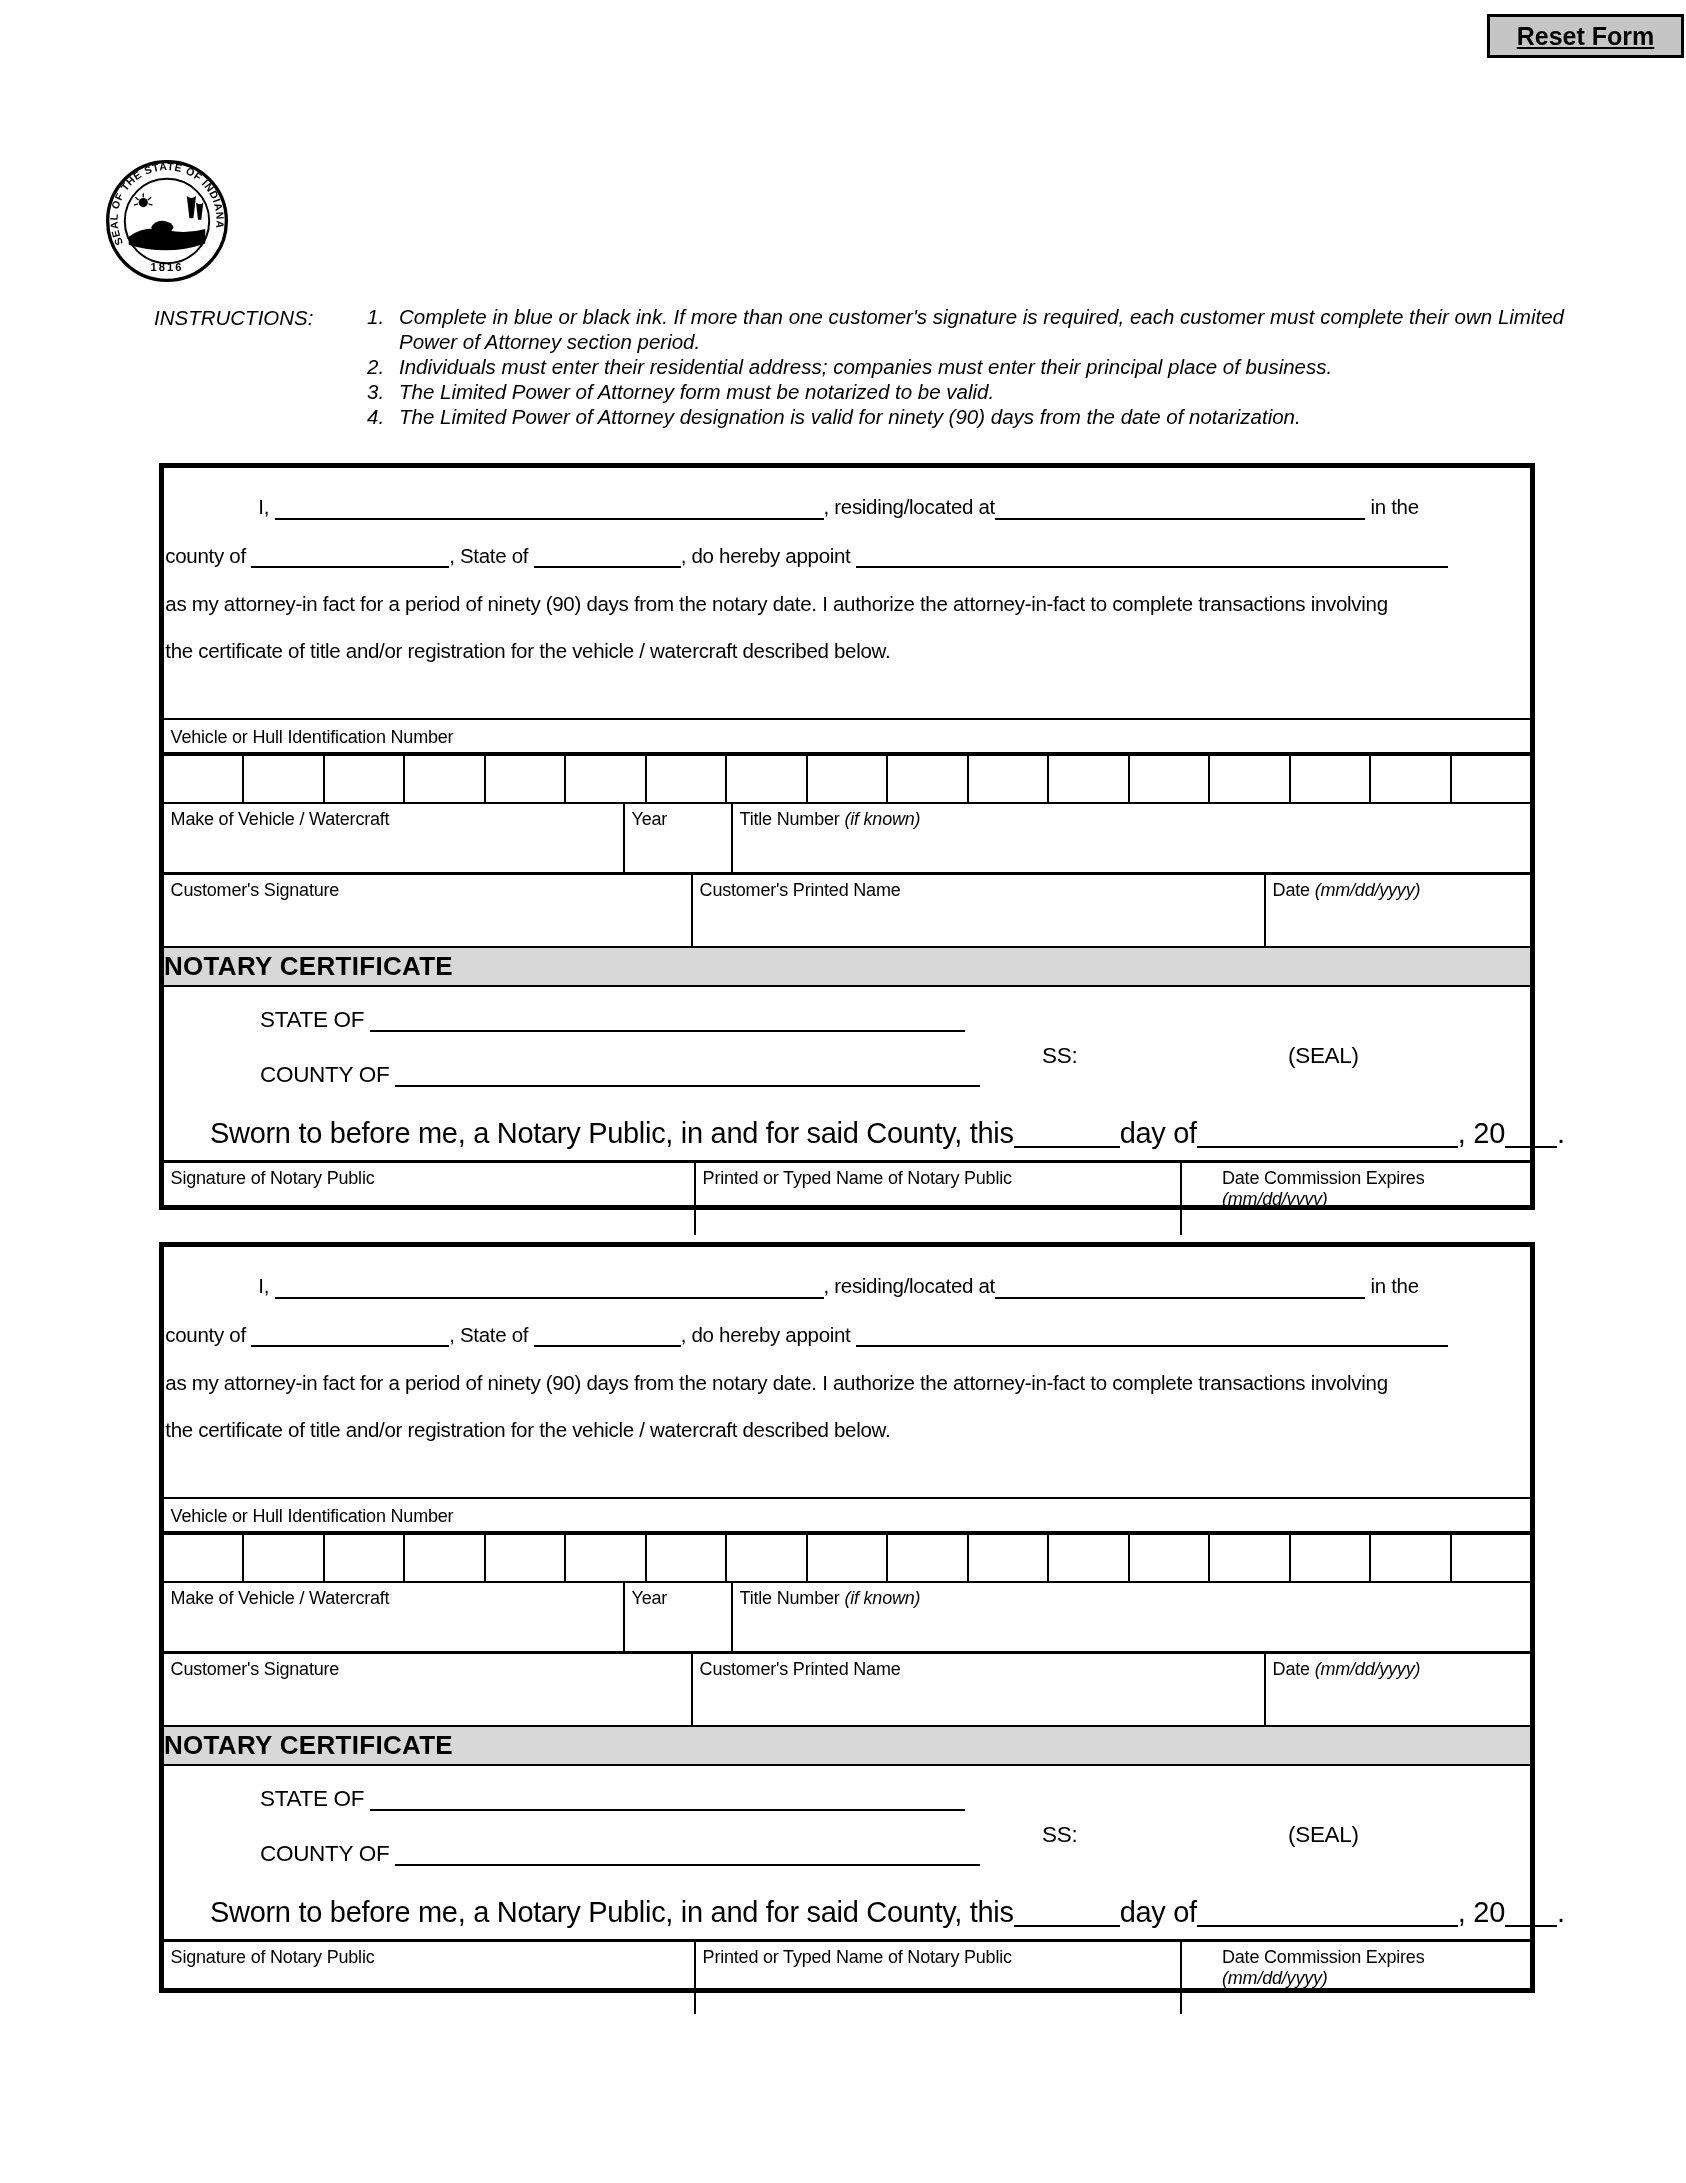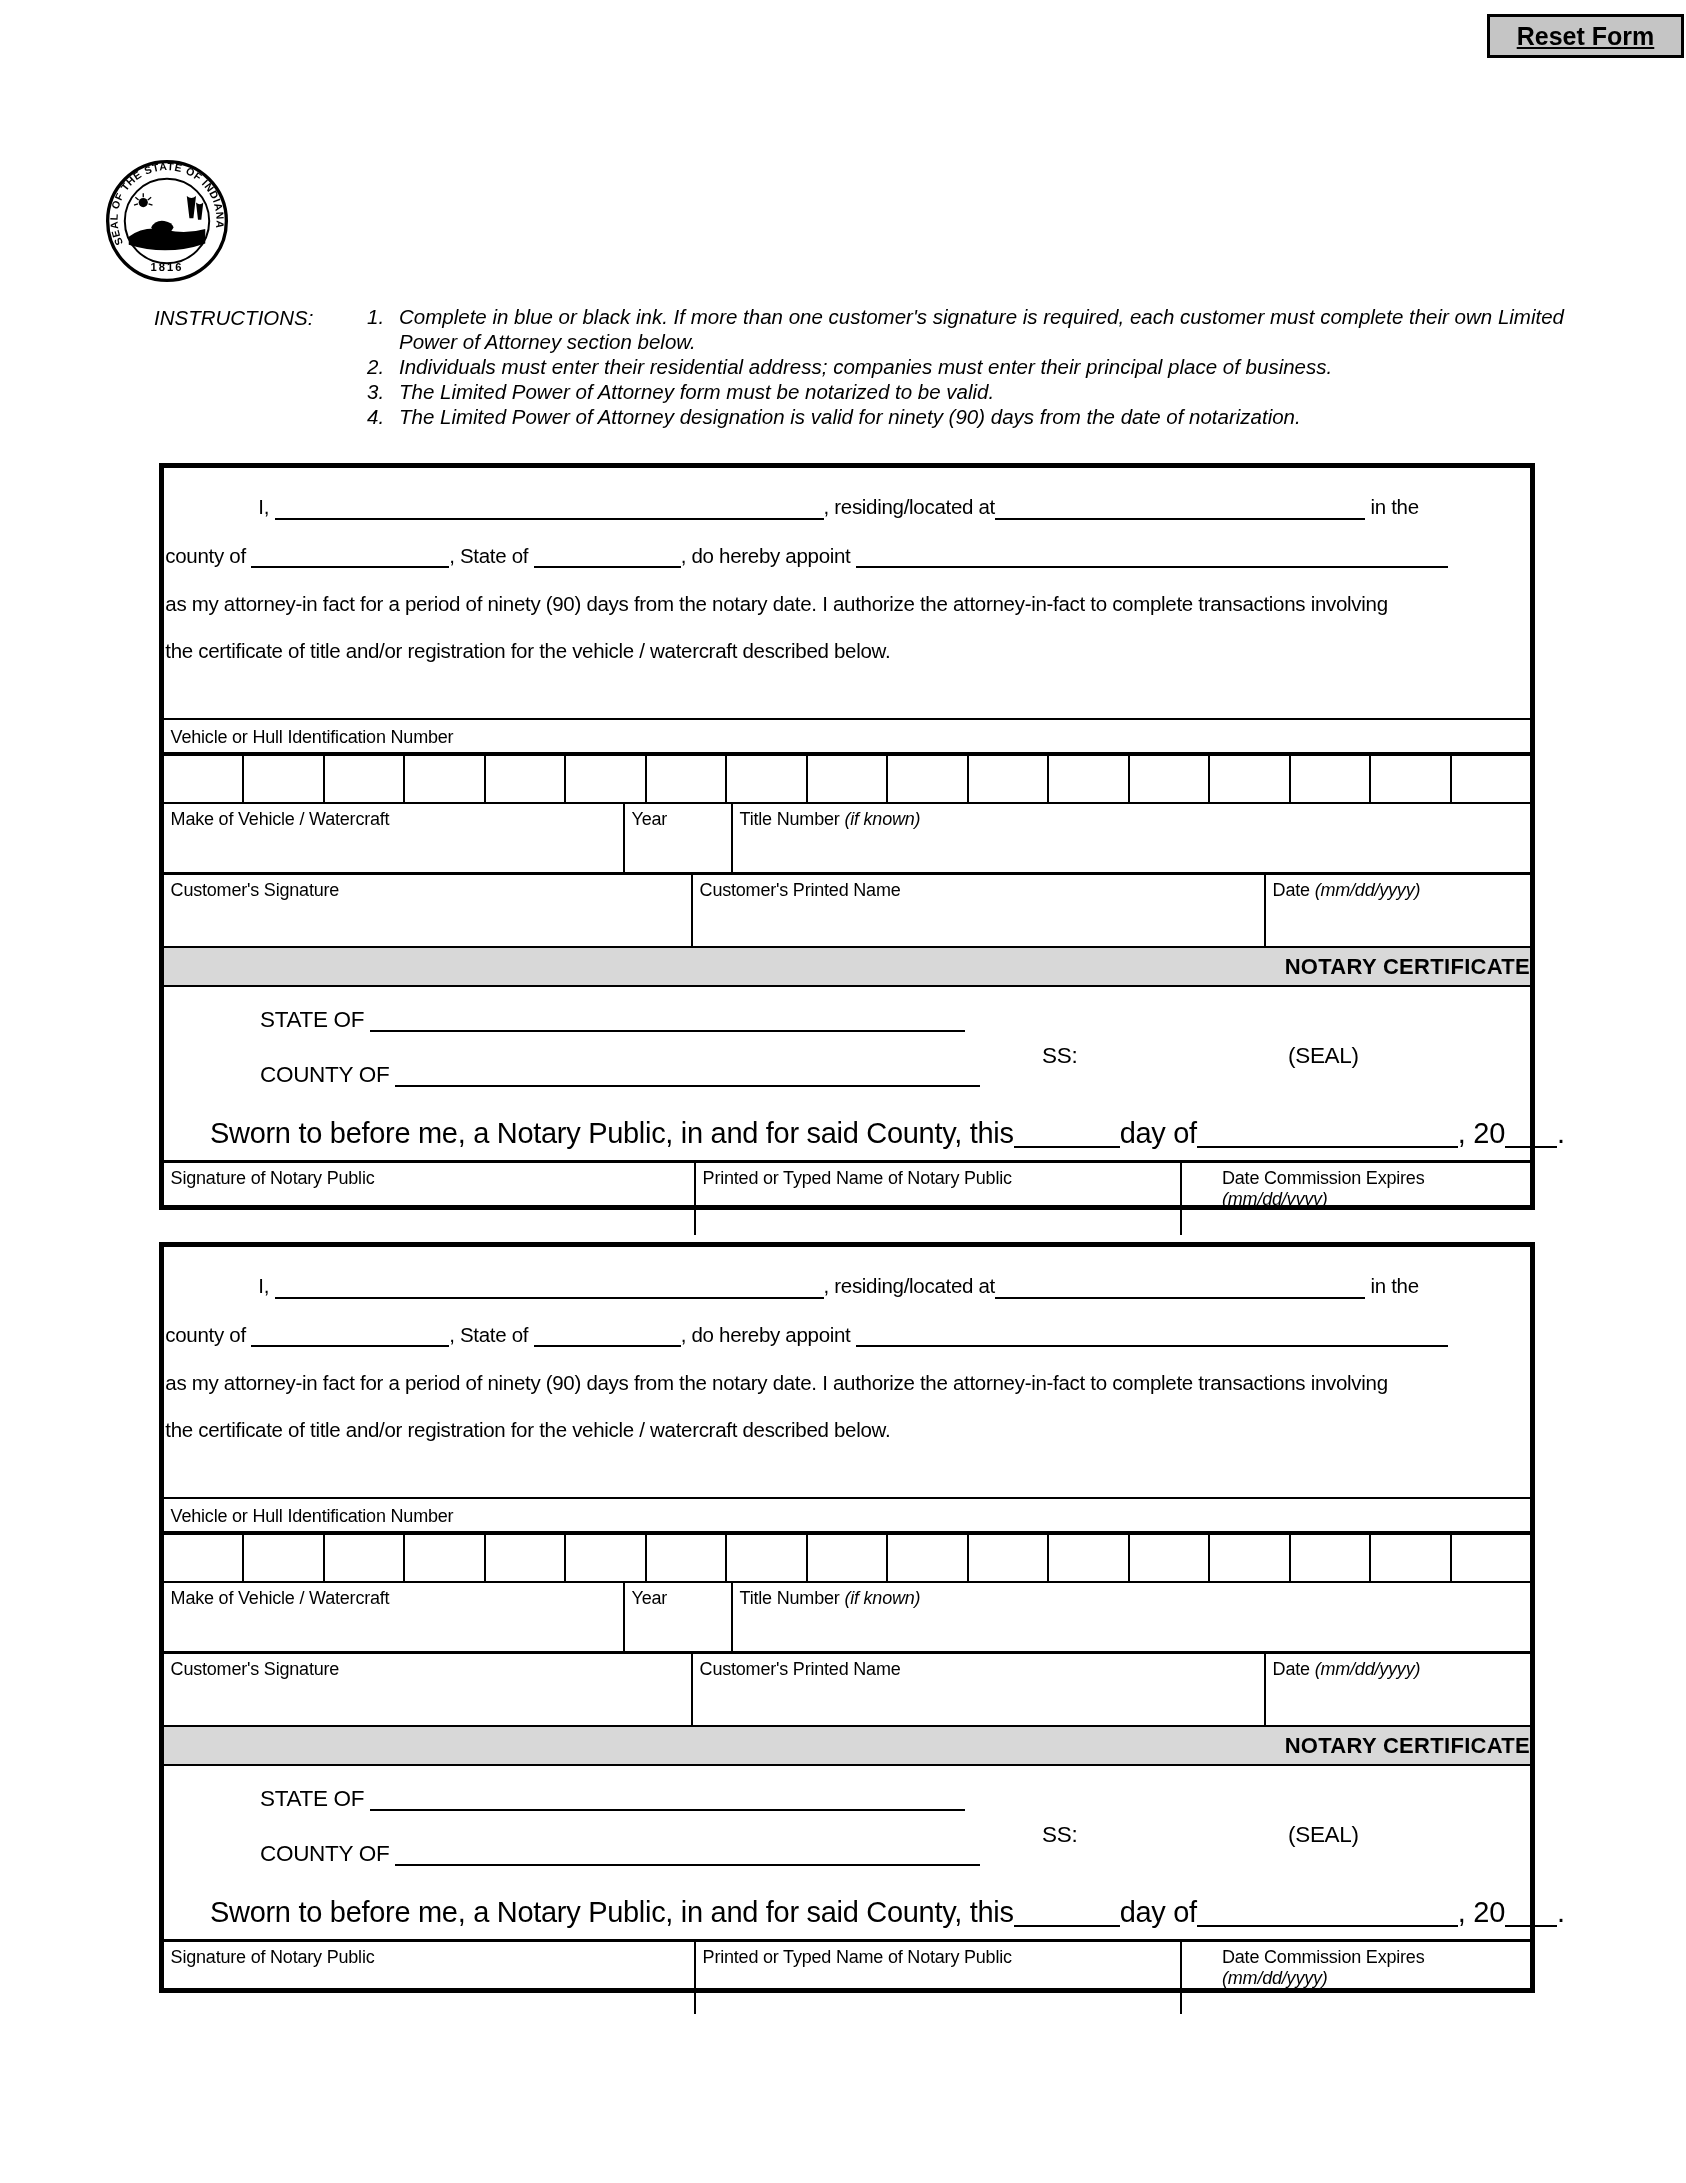--- a/index.html
+++ b/index.html
@@ -52,21 +52,21 @@
   .row{display:flex; box-sizing:border-box;}
   .cell{border-right:2px solid #000; padding:5.3px 0 0 6.6px; font-size:18px; box-sizing:border-box; letter-spacing:-0.2px;}
   .cell:last-child{border-right:none;}
   .cell i{font-style:italic;}
   .make-row{height:71px; border-bottom:3.3px solid #000;}
   .c-make{width:461px;} .c-year{width:108px;} .c-title{flex:1;}
   .sig-row{height:73px; border-bottom:2px solid #000;}
   .c-csig{width:529px;} .c-cname{width:573px;} .c-cdate{flex:1;}
   .notary-head{
     height:39px; background:var(--notary-bg,#d8d8d8); border-bottom:2px solid #000;
-    box-sizing:border-box; text-align:right; font-weight:bold; font-size:22px;
+    box-sizing:border-box; text-align:left; font-weight:bold; font-size:26px;
     line-height:37px; letter-spacing:0.3px;
   }
   .notary-body{position:relative; height:173px; font-size:22.5px; letter-spacing:-0.3px;}
   .n-abs{position:absolute; white-space:nowrap;}
   .n-state{top:20px; left:96px;}
   .n-ss{top:56px; left:878px;}
   .n-seal{top:56px; left:1124px;}
   .n-county{top:75px; left:96px;}
   .n-sworn{top:130px; left:46px; font-size:29px;}
   .nb{width:595px;} .nb2{width:585px;}
@@ -109,21 +109,21 @@
       </g>
     </svg>
   </div>
 
 
   <div class="instructions">
     <div class="instr-label">INSTRUCTIONS:</div>
     <div class="instr-list">
       <div class="instr-item">
         <span class="instr-num">1.</span>
-        <span class="instr-text">Complete in blue or black ink. If more than one customer's signature is required, each customer must complete their own Limited Power of Attorney section below.</span>
+        <span class="instr-text">Complete in blue or black ink. If more than one customer's signature is required, each customer must complete their own Limited Power of Attorney section period.</span>
       </div>
       <div class="instr-item">
         <span class="instr-num">2.</span>
         <span class="instr-text">Individuals must enter their residential address; companies must enter their principal place of business.</span>
       </div>
       <div class="instr-item">
         <span class="instr-num">3.</span>
         <span class="instr-text">The Limited Power of Attorney form must be notarized to be valid.</span>
       </div>
       <div class="instr-item">

